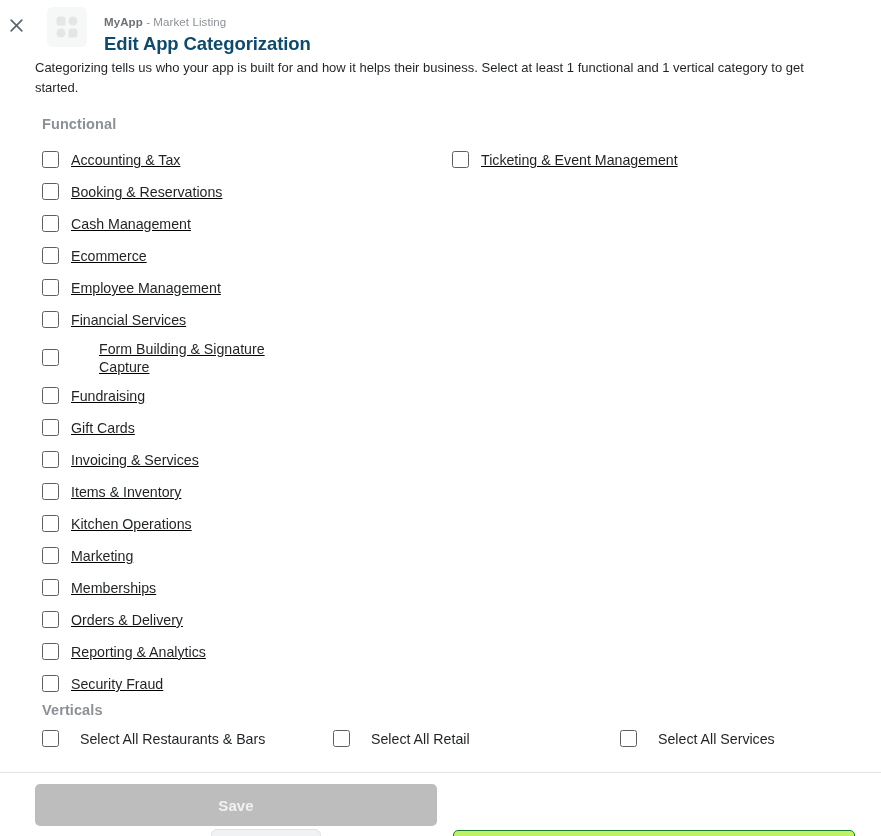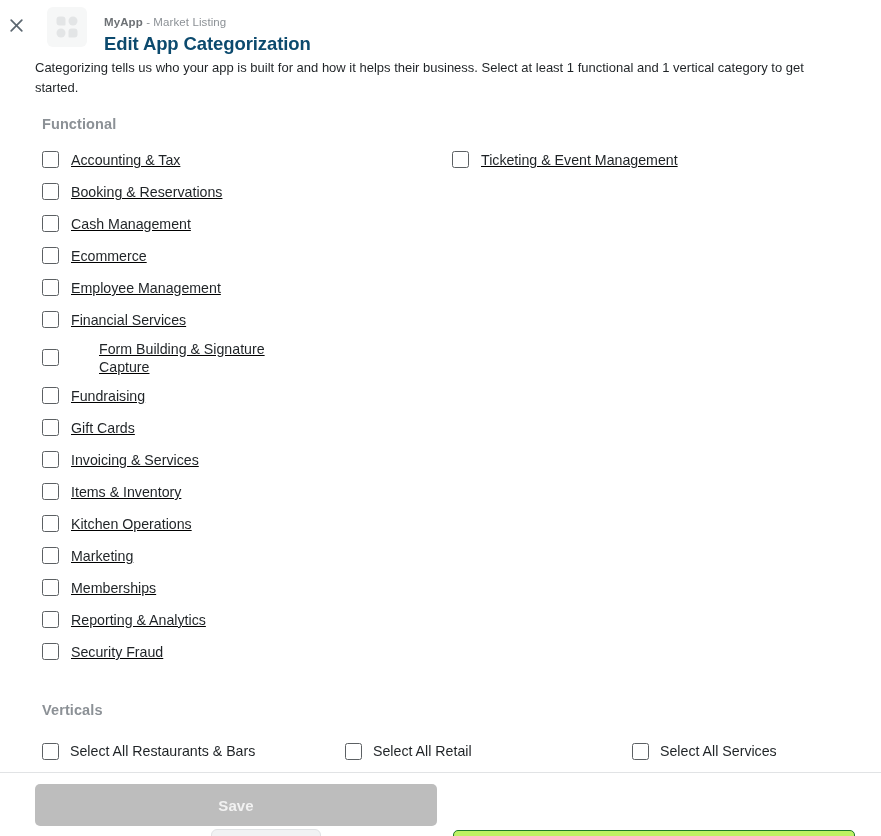--- a/index.html
+++ b/index.html
@@ -176,26 +176,27 @@
     position: absolute;
     left: 42px;
     top: 626px;
     width: 815px;
     display: flex;
   }
   .vert-col {
     flex: 0 0 287px;
     margin-right: 0;
   }
-  .vert-col:nth-child(2) { margin-left: 16px; }
+  .vert-col:nth-child(2) { margin-left: 4px; }
   .vert-inner {
     display: flex;
-    align-items: flex-end;
+    align-items: flex-start;
     height: 30px;
     cursor: pointer;
+    gap: 10px;
   }
   .vert-inner .cbox { margin-top: 0; }
   .vert-inner .cbox-label { padding-top: 0; margin-left: 11px; max-width: none; white-space: nowrap; }
 
   
   .footer {
     position: absolute;
     left: 0;
     top: 772px;
     width: 881px;
@@ -335,20 +336,24 @@
       <div class="check-row">
         <span class="cbox"></span>
         <span class="cbox-label">Marketing</span>
       </div>
       <div class="check-row">
         <span class="cbox"></span>
         <span class="cbox-label">Memberships</span>
       </div>
       <div class="check-row">
         <span class="cbox"></span>
+        <span class="cbox-label">Orders &amp; Delivery</span>
+      </div>
+      <div class="check-row">
+        <span class="cbox"></span>
         <span class="cbox-label">Reporting &amp; Analytics</span>
       </div>
       <div class="check-row">
         <span class="cbox"></span>
         <span class="cbox-label">Security Fraud</span>
       </div>
     </div>
 
     <div class="col col-right">
       <div class="check-row">

